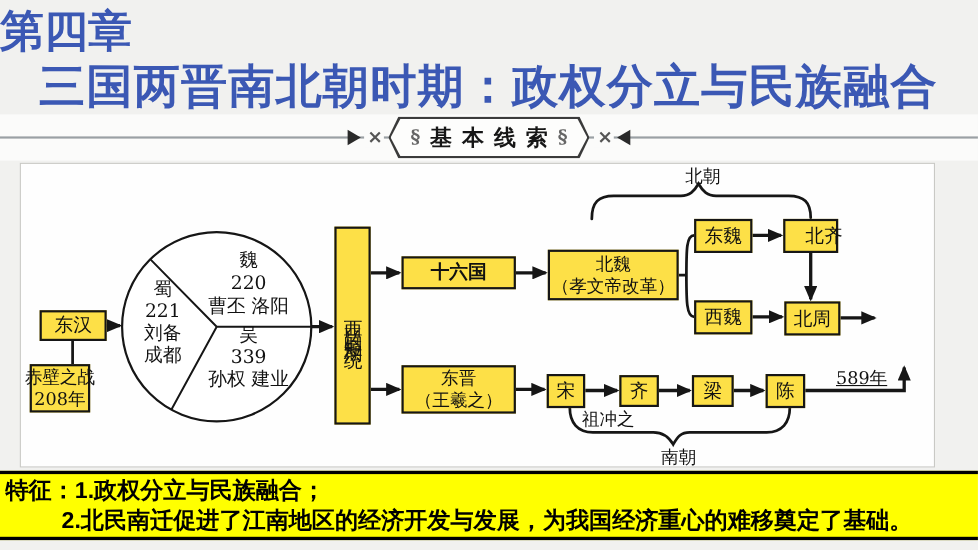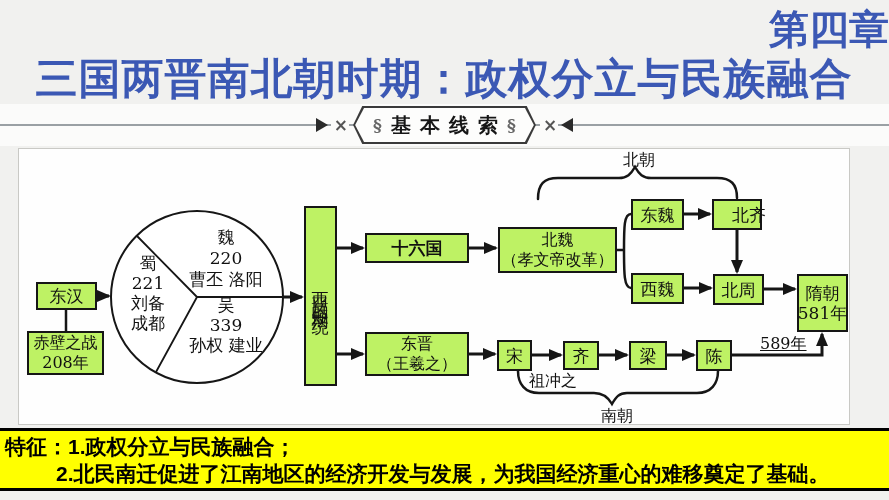--- a/index.html
+++ b/index.html
@@ -1,21 +1,21 @@
 <!DOCTYPE html>
 <html><head>
 <meta charset="utf-8">
 <style>
   html,body{margin:0;padding:0;}
   body{width:889px;height:500px;background:#f1f1ef;overflow:hidden;
        font-family:"DejaVu Sans","Liberation Sans",sans-serif;}
   .stage{position:relative;width:889px;height:500px;background:#f1f1ef;overflow:hidden;}
 
   
-  .chapter{position:absolute;left:0;top:6px;width:889px;text-align:right;
+  .chapter{position:absolute;left:0;top:6px;width:889px;text-align:left;
            font:bold 40px/46px "DejaVu Serif","Liberation Serif",serif;color:#3b58b4;}
   .subtitle{position:absolute;left:0;top:54px;width:888px;text-align:center;letter-spacing:1px;
             font:bold 42px/50px "DejaVu Serif","Liberation Serif",serif;color:#3b58b4;}
 
   
   .divband{position:absolute;left:0;top:104px;width:889px;height:42px;background:#fbfbfa;}
   .divline{position:absolute;left:0;top:20px;width:100%;height:2px;background:#9aa0a4;}
   .divrow{position:absolute;left:0;top:0;width:100%;height:100%;
           display:flex;align-items:center;justify-content:center;}
   .tri{width:0;height:0;border-top:7px solid transparent;border-bottom:7px solid transparent;}
@@ -28,21 +28,21 @@
   .badge-in{background:#fdfdfc;padding:5px 18px;display:flex;align-items:center;gap:9px;
             clip-path:polygon(0 50%,5% 0,95% 0,100% 50%,95% 100%,5% 100%);}
   .badge-curl{font:bold 17px/17px "DejaVu Serif",serif;color:#666;}
   .badge-label{font:bold 20px/24px "DejaVu Sans",sans-serif;color:#161616;
                letter-spacing:9px;margin-right:-9px;white-space:nowrap;}
 
   
   .panel{position:absolute;left:18px;top:148px;width:830px;height:275px;
          background:#fefefe;border:1px solid #c9c9c5;box-sizing:content-box;}
   .panel svg{position:absolute;left:0;top:0;}
-  .nbox{position:absolute;box-sizing:border-box;background:#bef264;border:2px solid #161616;
+  .nbox{position:absolute;box-sizing:border-box;background:#fde047;border:2px solid #161616;
         display:flex;flex-direction:column;align-items:center;justify-content:center;
         font:17px/20px "DejaVu Serif","Liberation Serif",serif;color:#111;text-align:left;
         white-space:nowrap;}
   .small2{font-size:16px;line-height:20px;}
   .vbox{writing-mode:vertical-rl;text-orientation:upright;letter-spacing:5px;
         display:flex;align-items:center;justify-content:center;}
   .ctext{position:absolute;text-align:center;color:#111;
          font:17px/21px "DejaVu Serif","Liberation Serif",serif;white-space:nowrap;}
   .dlabel{position:absolute;color:#111;text-align:center;white-space:nowrap;
           font:16px/17px "DejaVu Serif","Liberation Serif",serif;}
@@ -109,21 +109,21 @@
       <path d="M648,206 H675" stroke="#161616" stroke-width="3" fill="none" marker-end="url(#ah)"></path>
       <path d="M713,206 H803 V185" stroke="#161616" stroke-width="3" fill="none" marker-end="url(#ah)"></path>
 
       <path d="M519,50 C519,35 525,29 539,29 L600,29 C608,29 612,25 616,18 C620,25 624,29 632,29 L698,29 C712,29 718,35 718,49" stroke="#161616" stroke-width="2.5" fill="none" stroke-linecap="round"></path>
       <path d="M499,222 C499,235 506,244 520,244 L575,244 C583,244 589,248 593,255 C597,248 600,244 608,244 L678,244 C692,244 699,235 699,222" stroke="#161616" stroke-width="2.5" fill="none" stroke-linecap="round"></path>
     </svg>
 
     <div class="nbox" style="left:17px;top:133px;width:61px;height:28px;">
       <span>东汉</span>
     </div>
-    <div class="nbox" style="left:8px;top:182px;width:77px;height:44px;font-size:16px;">
+    <div class="nbox" style="left:8px;top:182px;width:55px;height:44px;font-size:16px;">
       <span>赤壁之战</span>
       <span>208年</span>
     </div>
 
     <div class="ctext" style="left:154px;top:78px;width:106px;">
       <div>魏</div>
       <div>220</div>
       <div>曹丕 洛阳</div>
     </div>
     <div class="ctext" style="left:103px;top:104px;width:52px;line-height:20px;">
@@ -158,24 +158,20 @@
     </div>
     <div class="nbox" style="left:693px;top:50px;width:50px;height:31px;padding-left:24px;">
       <span>北齐</span>
     </div>
     <div class="nbox" style="left:612px;top:124px;width:53px;height:31px;">
       <span>西魏</span>
     </div>
     <div class="nbox" style="left:694px;top:125px;width:51px;height:31px;">
       <span>北周</span>
     </div>
-    <div class="nbox" style="left:778px;top:125px;width:51px;height:58px;">
-      <span>隋朝</span>
-      <span>581年</span>
-    </div>
 
     <div class="nbox" style="left:478px;top:191px;width:35px;height:31px;">
       <span>宋</span>
     </div>
     <div class="nbox" style="left:544px;top:192px;width:36px;height:29px;">
       <span>齐</span>
     </div>
     <div class="nbox" style="left:610px;top:192px;width:38px;height:29px;">
       <span>梁</span>
     </div>

